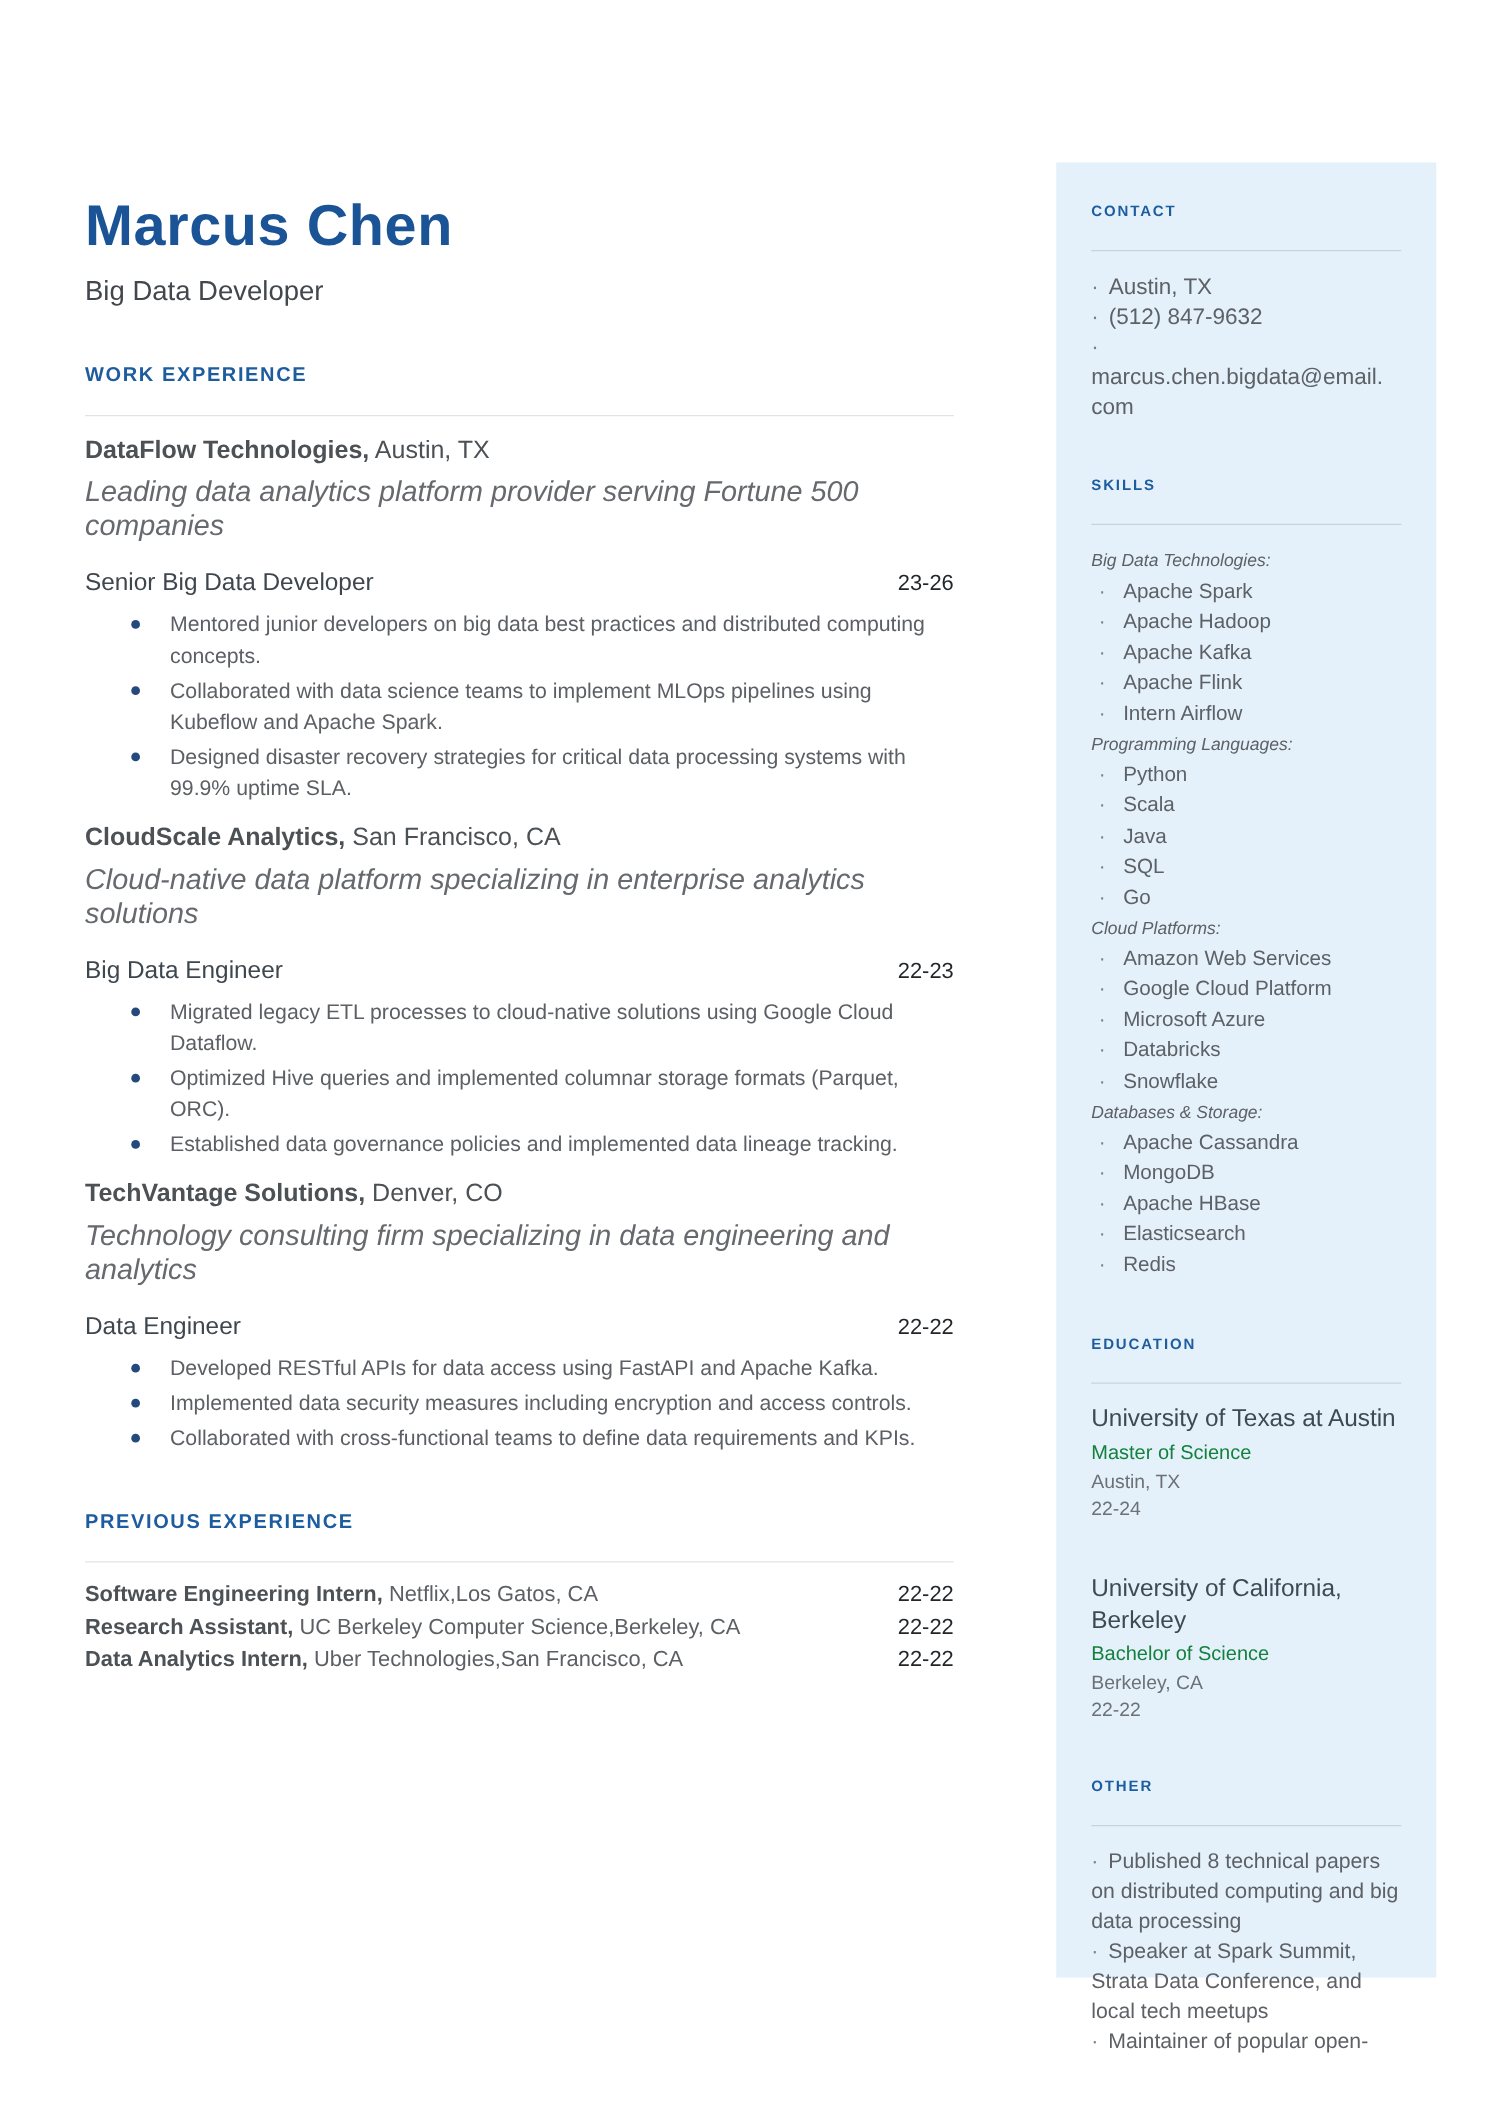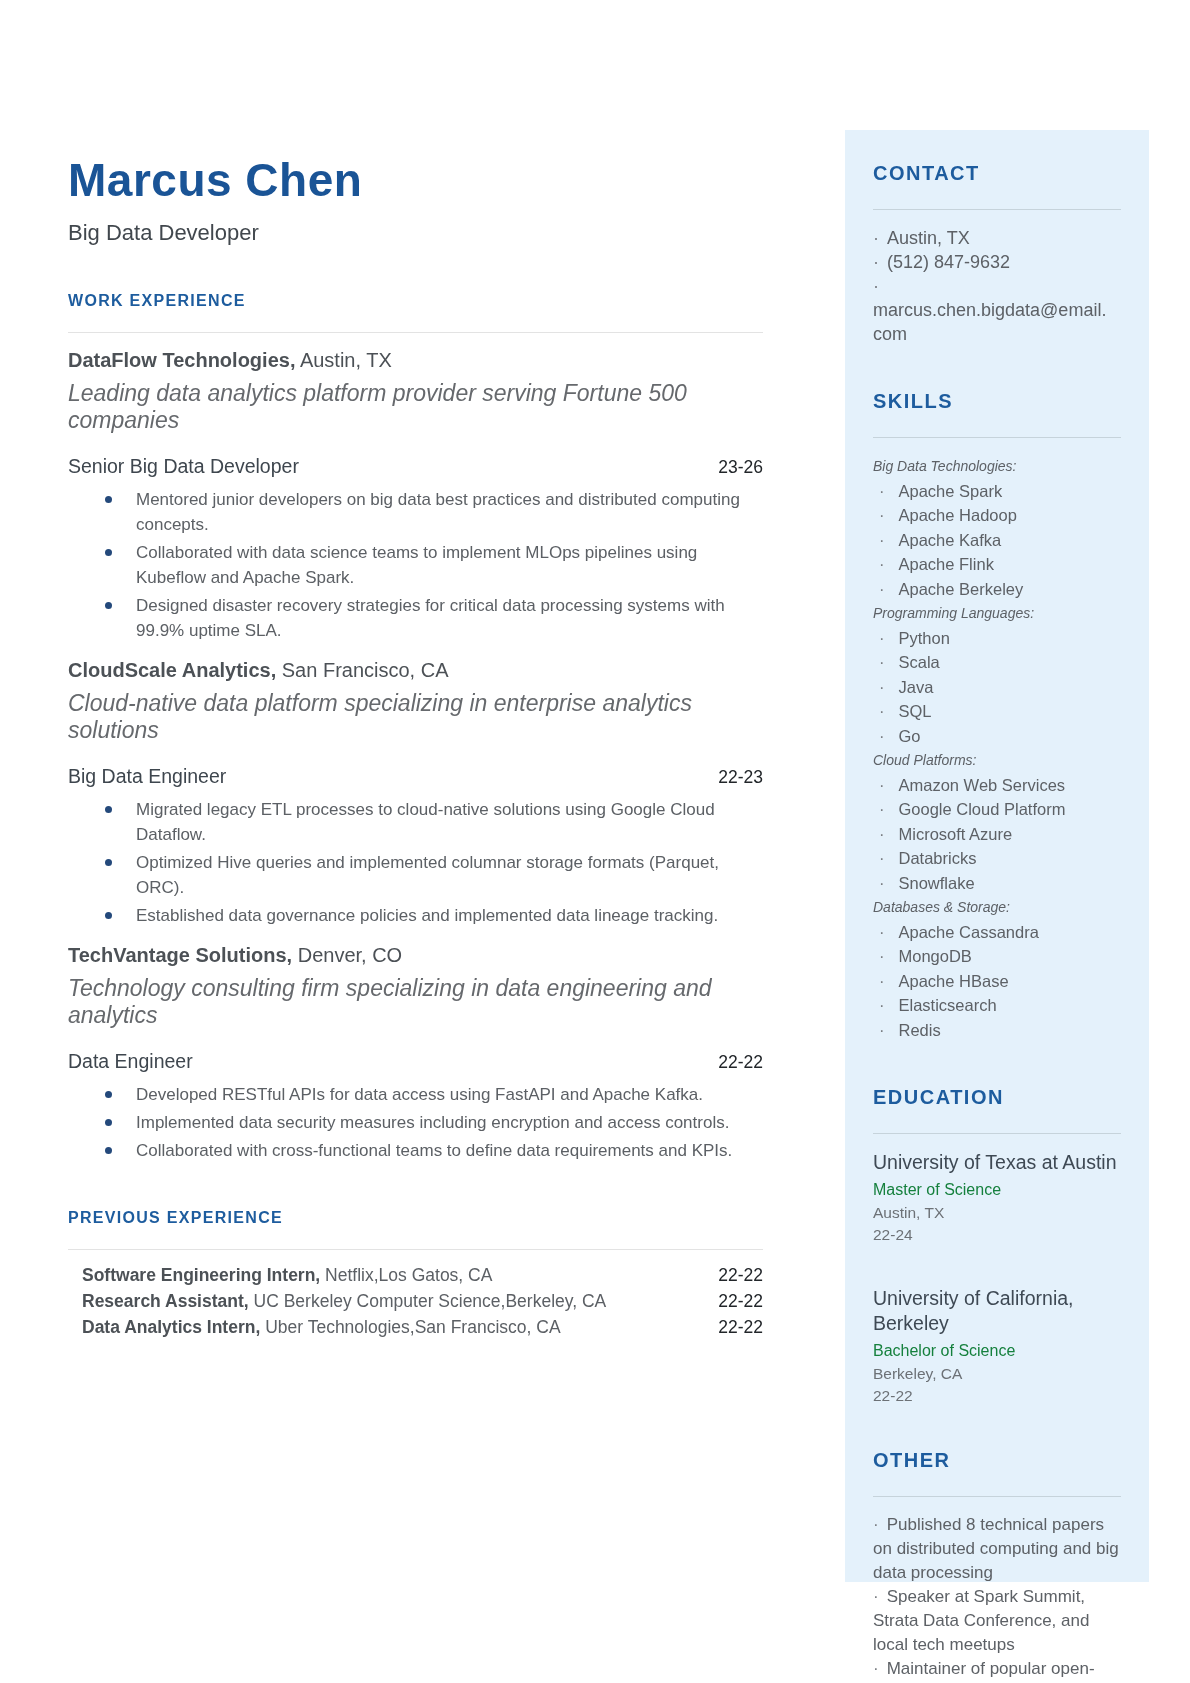--- a/index.html
+++ b/index.html
@@ -17,26 +17,26 @@
   .company{font-weight:700;}
   .desc{font-size:23px;font-style:italic;color:#66696d;margin-top:7px;}
   .role-row{display:flex;justify-content:space-between;align-items:baseline;margin-top:21px;}
   .role{font-size:19.5px;color:#3e464e;}
   .dates{font-size:17.5px;color:#22262a;font-weight:500;}
   .bullets{margin:9px 0 0;padding:0;list-style:none;}
   .bullets li{display:flex;gap:24px;padding-left:37px;font-size:17px;color:#5c6065;line-height:25px;margin-bottom:3px;}
   .dot{flex:none;width:7px;height:7px;border-radius:50%;background:#24497b;margin-top:9px;}
   .prev-block{margin-top:46px;}
   .prev-rows{margin-top:10px;}
-  .prev-row{display:flex;justify-content:space-between;font-size:17.5px;line-height:26px;color:#5c6065;margin-left:14px;}
+  .prev-row{display:flex;justify-content:space-between;font-size:17.5px;line-height:26px;color:#5c6065;}
   .prev-role{font-weight:700;color:#4c5156;}
   
   .sidebar-bg{position:absolute;left:845px;top:130px;width:304px;height:1452px;background:#e4f1fb;}
   .sidebar{position:absolute;left:873px;top:162px;width:248px;}
-  .sb-heading{font-size:20px;font-weight:700;color:#1d5c9e;letter-spacing:1.5px;margin:0 0 24px;}
+  .sb-heading{font-size:12px;font-weight:700;color:#1d5c9e;letter-spacing:1.5px;margin:0 0 24px;}
   .sb-div{border:0;border-top:1px solid #c6d3db;margin:0 0 16px;}
   .contact-item{font-size:18px;color:#5d6166;line-height:24px;}
   .contact-bullet{color:#7a7e83;margin-right:8px;}
   .email-text{display:inline-block;max-width:240px;word-break:break-all;vertical-align:top;}
   .sb-section{margin-top:44px;}
   .skill-cat{font-size:14px;font-style:italic;color:#5d6166;line-height:24.5px;}
   .skill-item{font-size:16.5px;color:#5d6166;line-height:24.5px;display:flex;gap:14px;padding-left:6px;}
   .skill-bullet{color:#7a7e83;}
   .school{margin-top:14px;}
   .school + .school{margin-top:42px;}
@@ -175,21 +175,21 @@
       <div class="skill-item">
           <span class="skill-bullet">·</span>
           <span>Apache Kafka</span>
         </div>
       <div class="skill-item">
           <span class="skill-bullet">·</span>
           <span>Apache Flink</span>
         </div>
       <div class="skill-item">
           <span class="skill-bullet">·</span>
-          <span>Apache Berkeley</span>
+          <span>Intern Airflow</span>
         </div>
 
       <div class="skill-cat">Programming Languages:</div>
       <div class="skill-item">
           <span class="skill-bullet">·</span>
           <span>Python</span>
         </div>
       <div class="skill-item">
           <span class="skill-bullet">·</span>
           <span>Scala</span>

